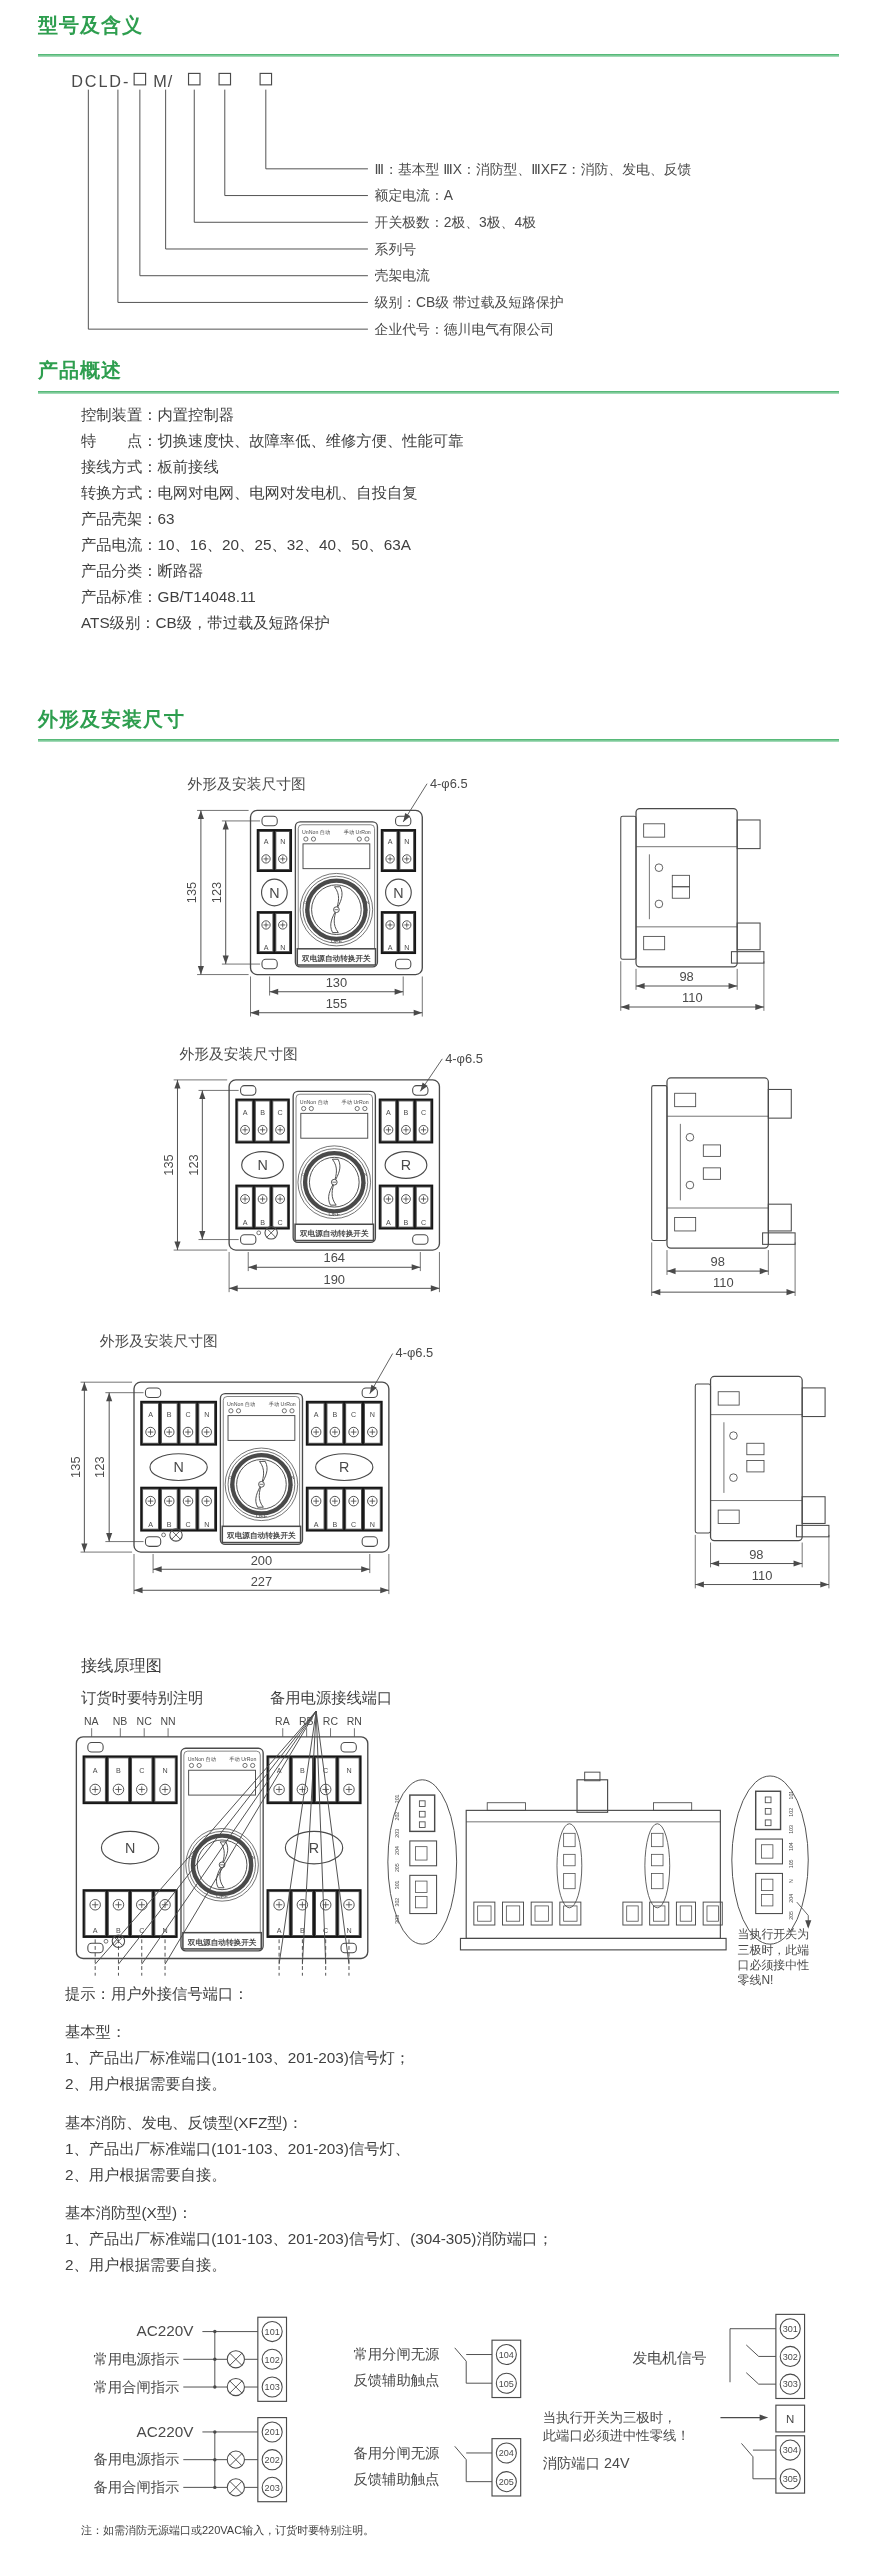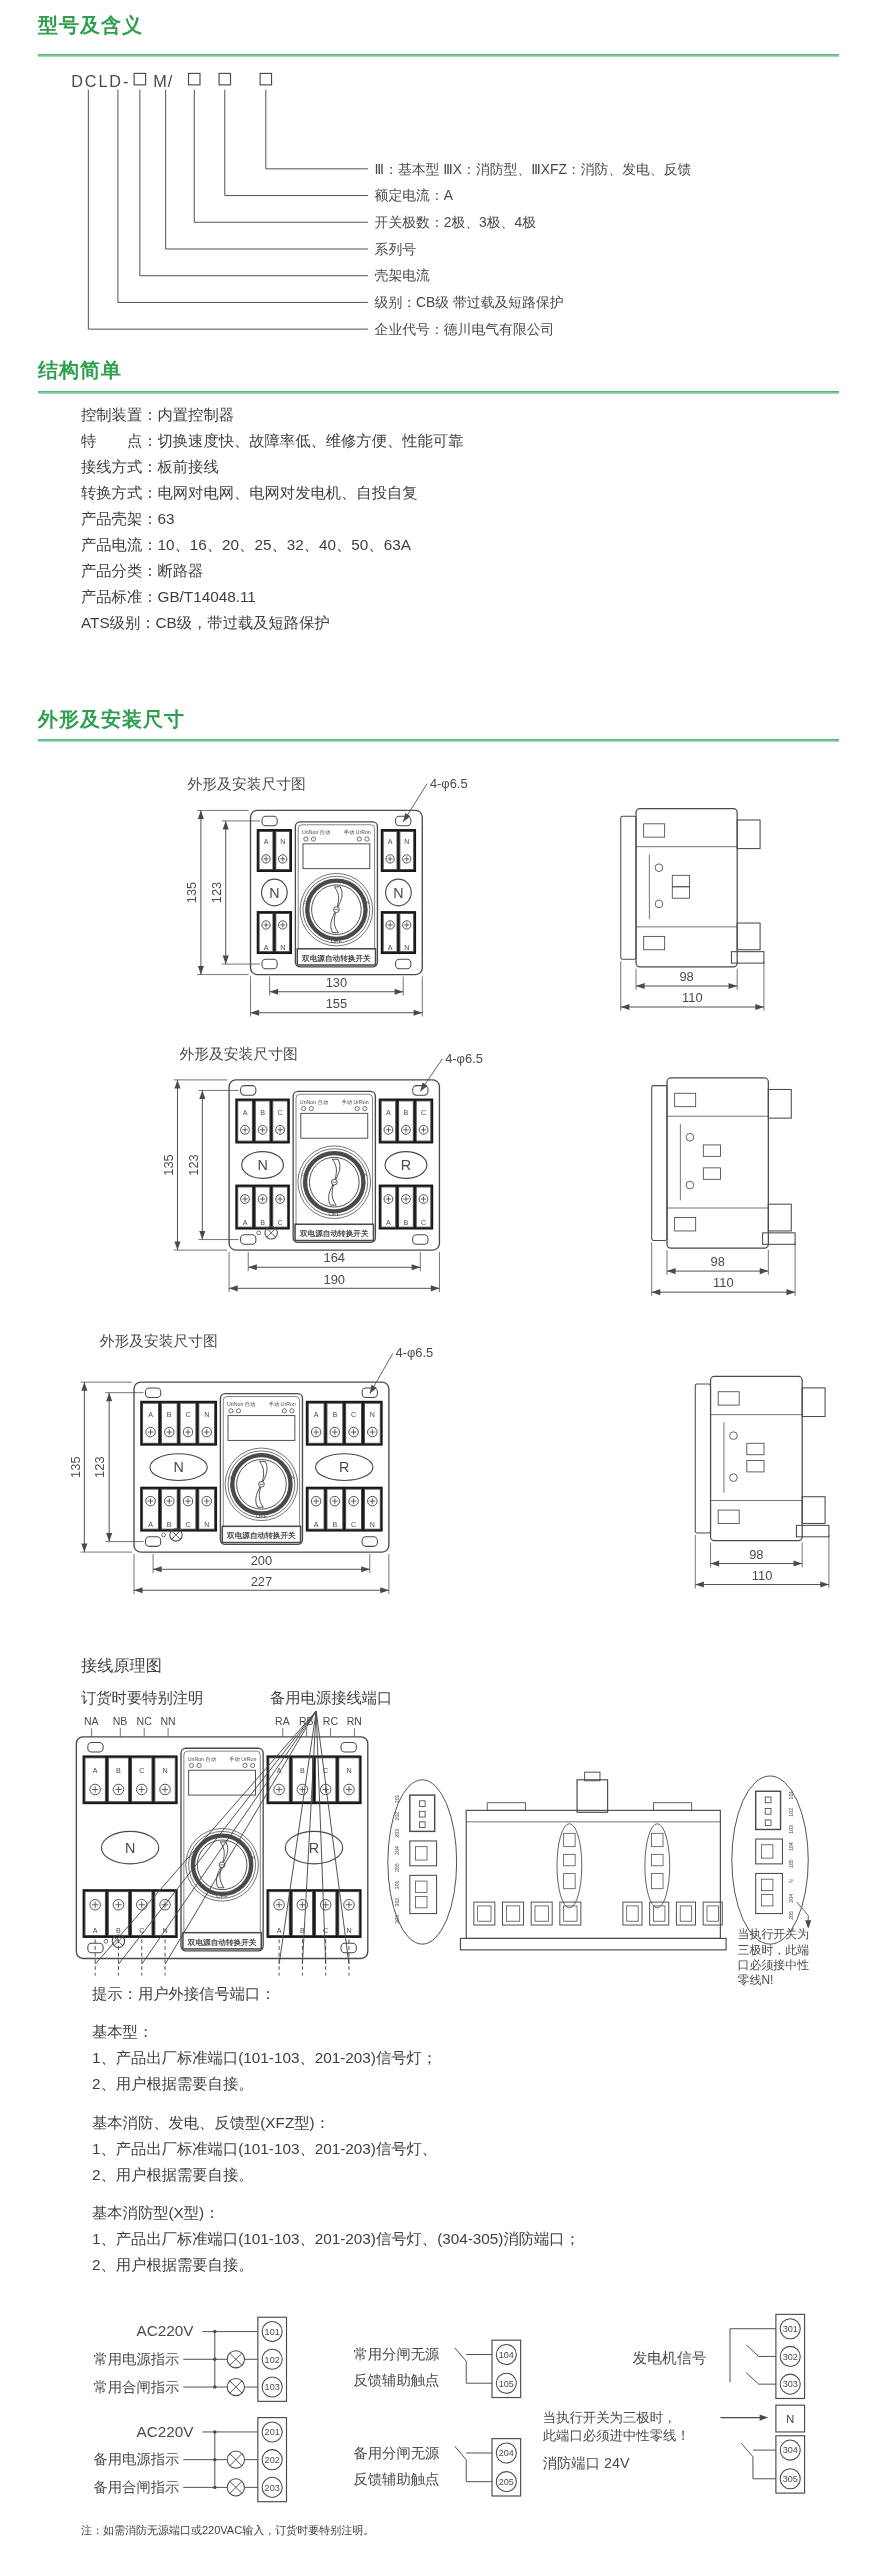--- a/index.html
+++ b/index.html
@@ -49,21 +49,21 @@
     <line x1="106" y1="225" x2="345" y2="225" stroke="#4a4a4a" stroke-width="1"></line>
     <text x="352" y="230" font-size="14.5" fill="#4a4a4a" text-anchor="start" font-family="&quot;Liberation Sans&quot;,&quot;DejaVu Sans&quot;,sans-serif">壳架电流</text>
     <line x1="83" y1="30" x2="83" y2="253" stroke="#4a4a4a" stroke-width="1"></line>
     <line x1="83" y1="253" x2="345" y2="253" stroke="#4a4a4a" stroke-width="1"></line>
     <text x="352" y="258" font-size="14.5" fill="#4a4a4a" text-anchor="start" font-family="&quot;Liberation Sans&quot;,&quot;DejaVu Sans&quot;,sans-serif">级别：CB级 带过载及短路保护</text>
     <line x1="52" y1="30" x2="52" y2="281" stroke="#4a4a4a" stroke-width="1"></line>
     <line x1="52" y1="281" x2="345" y2="281" stroke="#4a4a4a" stroke-width="1"></line>
     <text x="352" y="286" font-size="14.5" fill="#4a4a4a" text-anchor="start" font-family="&quot;Liberation Sans&quot;,&quot;DejaVu Sans&quot;,sans-serif">企业代号：德川电气有限公司</text>
   </svg>
 
-<div class="abs h-green" style="left:38px;top:357px;">结构简单</div>
+<div class="abs h-green" style="left:38px;top:357px;">产品概述</div>
 <div class="abs rule" style="left:38px;top:391px;width:801px;"></div>
 <div class="abs" id="spec-list" style="left:81px;top:402px;">
     <div class="spec-row">控制装置：内置控制器</div>
     <div class="spec-row">特　　点：切换速度快、故障率低、维修方便、性能可靠</div>
     <div class="spec-row">接线方式：板前接线</div>
     <div class="spec-row">转换方式：电网对电网、电网对发电机、自投自复</div>
     <div class="spec-row">产品壳架：63</div>
     <div class="spec-row">产品电流：10、16、20、25、32、40、50、63A</div>
     <div class="spec-row">产品分类：断路器</div>
     <div class="spec-row">产品标准：GB/T14048.11</div>
@@ -775,21 +775,21 @@
     <text x="790" y="214" font-size="5.5" fill="#4a4a4a" text-anchor="middle" font-family="&quot;Liberation Sans&quot;,&quot;DejaVu Sans&quot;,sans-serif" transform="rotate(-90 790 214)">205</text>
     <line x1="794" y1="200" x2="806" y2="214" stroke="#4a4a4a" stroke-width="0.9"></line>
     <line x1="806" y1="214" x2="806" y2="226" stroke="#4a4a4a" stroke-width="0.9"></line>
     <polygon points="0,0 -9,-3.2 -9,3.2" fill="#4a4a4a" transform="translate(806 228) rotate(90)"></polygon>
     <text x="732" y="238" font-size="12.5" fill="#4a4a4a" text-anchor="start" font-family="&quot;Liberation Sans&quot;,&quot;DejaVu Sans&quot;,sans-serif">当执行开关为</text>
     <text x="732" y="254" font-size="12.5" fill="#4a4a4a" text-anchor="start" font-family="&quot;Liberation Sans&quot;,&quot;DejaVu Sans&quot;,sans-serif">三极时，此端</text>
     <text x="732" y="270" font-size="12.5" fill="#4a4a4a" text-anchor="start" font-family="&quot;Liberation Sans&quot;,&quot;DejaVu Sans&quot;,sans-serif">口必须接中性</text>
     <text x="732" y="286" font-size="12.5" fill="#4a4a4a" text-anchor="start" font-family="&quot;Liberation Sans&quot;,&quot;DejaVu Sans&quot;,sans-serif">零线N!</text>
   </svg>
 
-<div class="abs" id="tips" style="left:92px;top:1981px;width:755px;">
+<div class="abs" id="tips" style="left:65px;top:1981px;width:755px;">
     <p class="tip-line">提示：用户外接信号端口：</p>
     <div class="tip-gap"></div>
     <p class="tip-line">基本型：</p>
     <p class="tip-line">1、产品出厂标准端口(101-103、201-203)信号灯；</p>
     <p class="tip-line">2、用户根据需要自接。</p>
     <div class="tip-gap"></div>
     <p class="tip-line">基本消防、发电、反馈型(XFZ型)：</p>
     <p class="tip-line">1、产品出厂标准端口(101-103、201-203)信号灯、</p>
     <p class="tip-line">2、用户根据需要自接。</p>
     <div class="tip-gap"></div>

